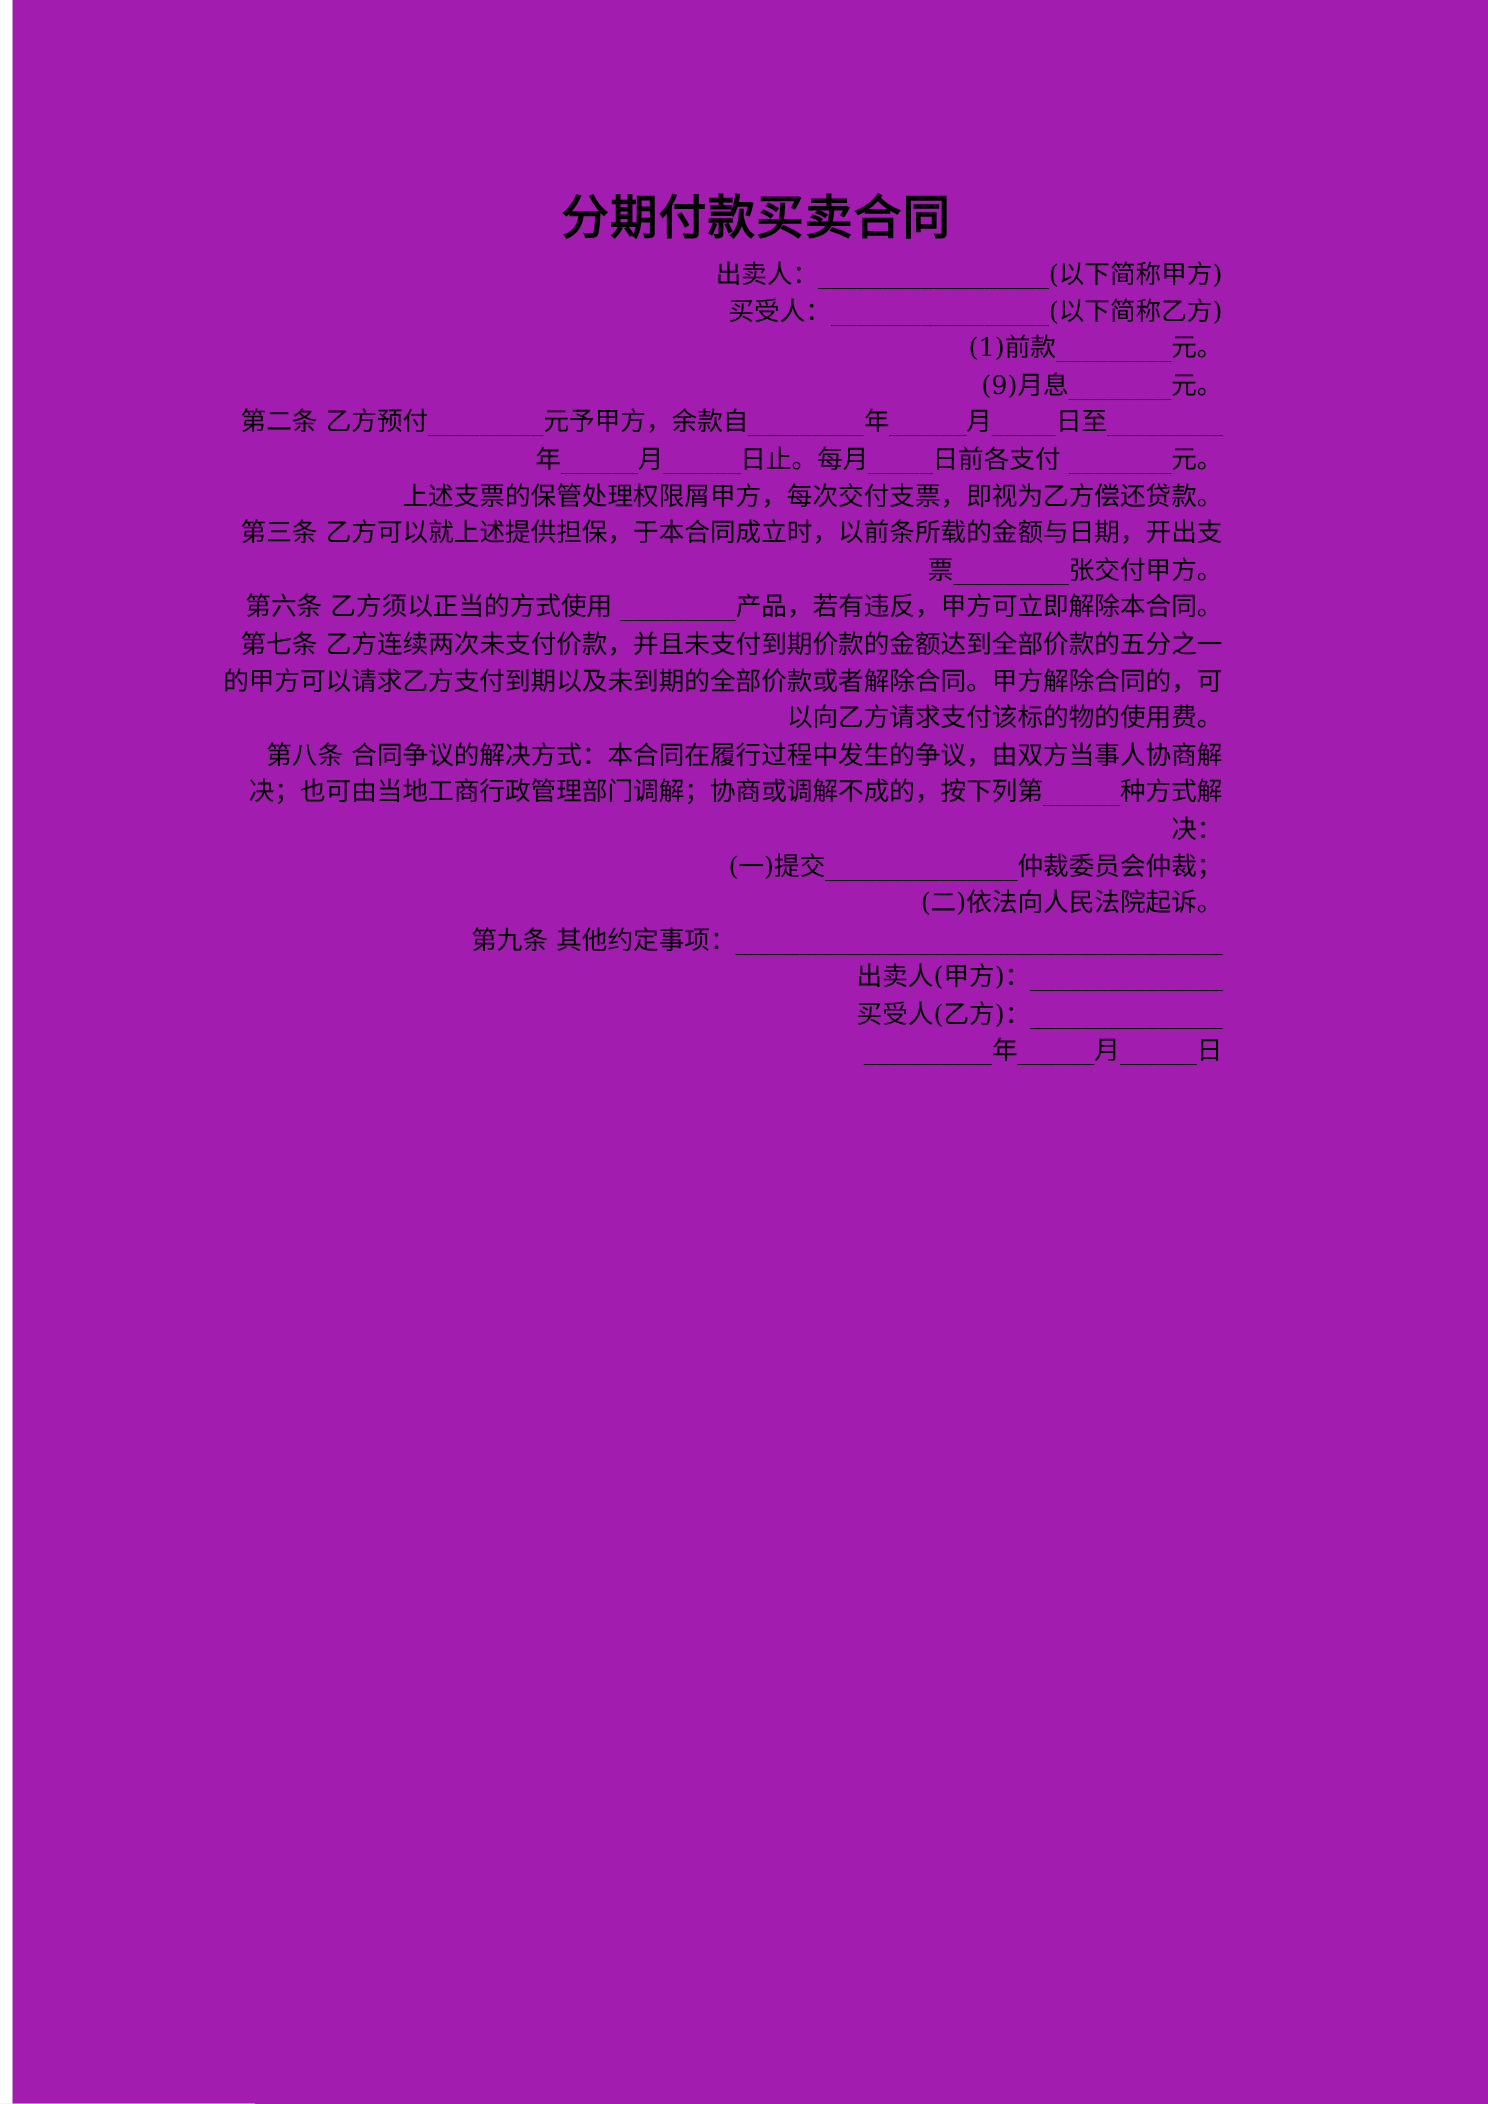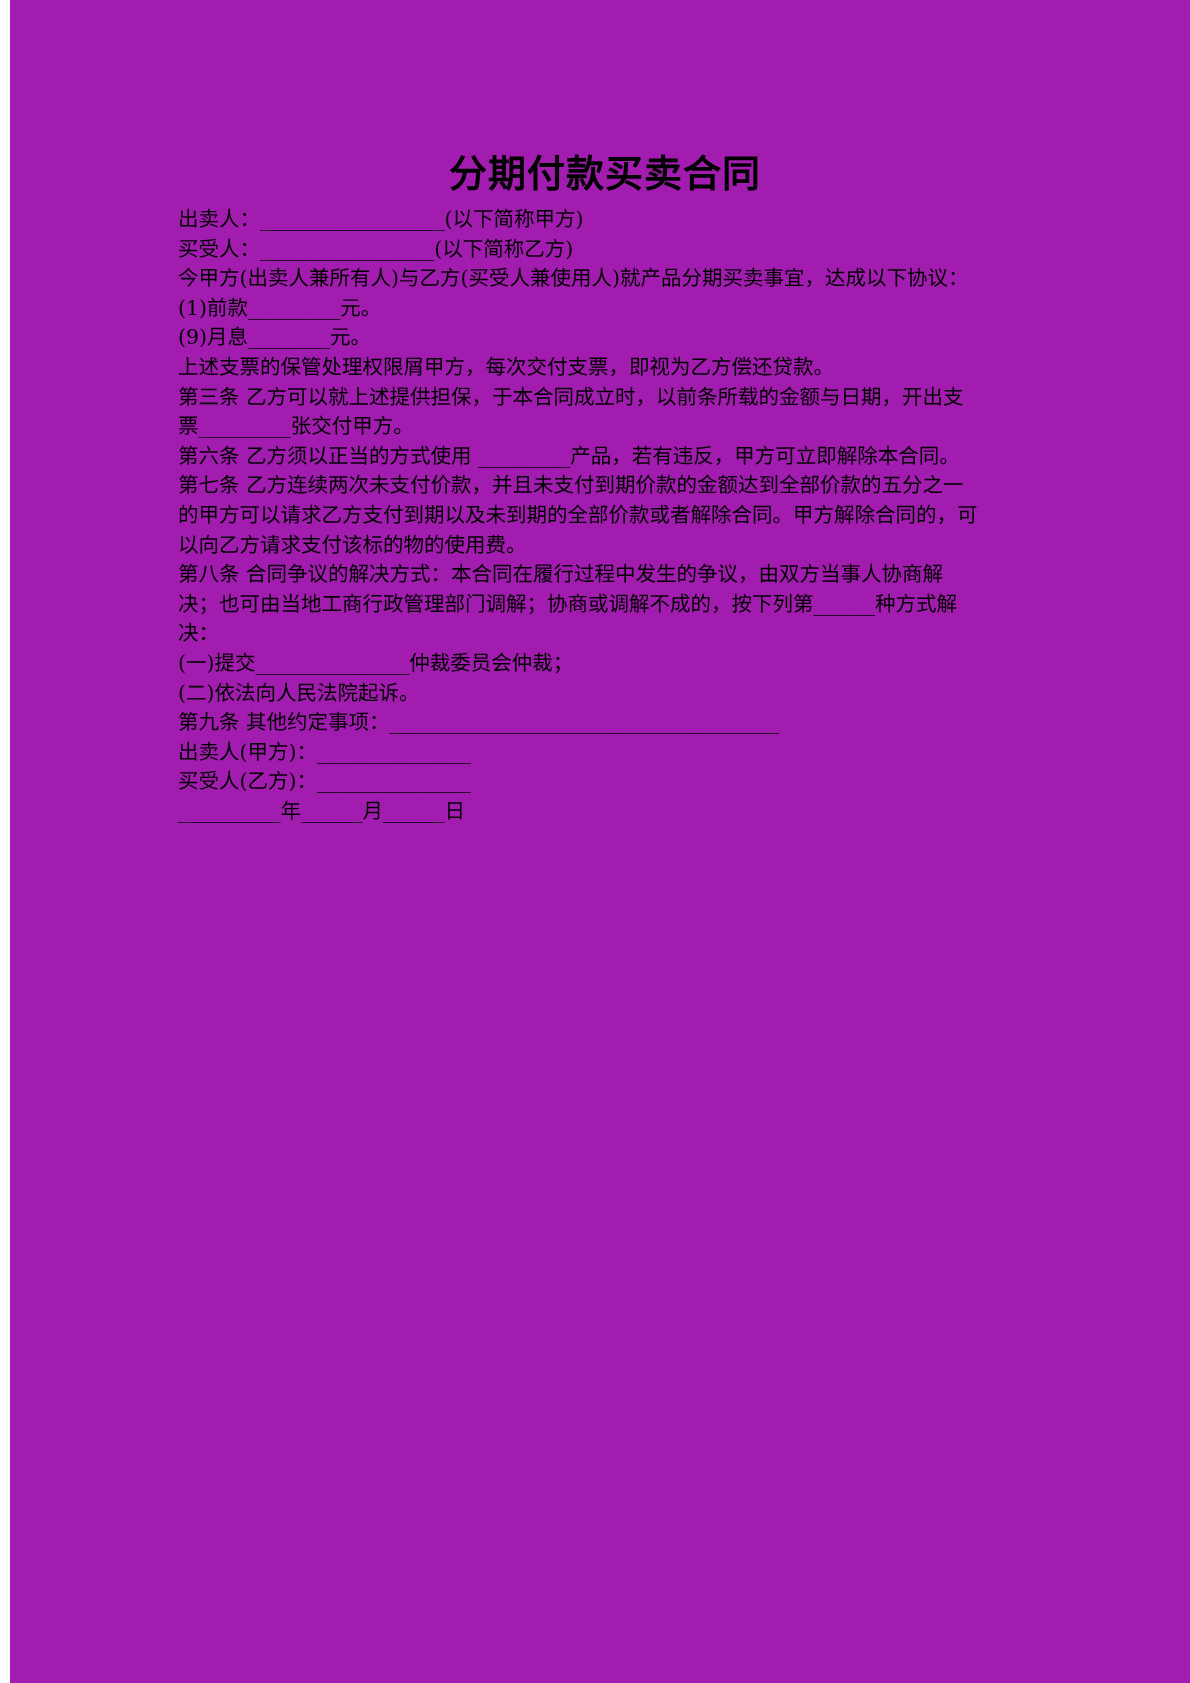--- a/index.html
+++ b/index.html
@@ -39,45 +39,45 @@
     position: absolute;
     left: 168px;
     top: 205px;
     width: 800px;
   }
   .line {
     font-size: 20.5px;
     line-height: 29.6px;
     white-space: pre-wrap;
     word-break: break-all;
-    text-align: left;
+    text-align: right;
     letter-spacing: 0px;
   }
 </style>
 </head>
 <body>
 
 <div class="page">
 
   <div class="doc-title">分期付款买卖合同</div>
 
   <div class="body-block">
 
     <div class="line">出卖人：__________________(以下简称甲方)</div>
 
     <div class="line">买受人：_________________(以下简称乙方)</div>
 
-    <div class="line">今甲方(出卖人兼所有人)与乙方(买受人兼使用人)就产品分期买卖事宜，达成以下协议：</div>
 
 
     <div class="line">(1)前款_________元。</div>
 
 
     <div class="line">(9)月息________元。</div>
 
+    <div class="line">第二条 乙方预付_________元予甲方，余款自_________年______月_____日至_________年______月______日止。每月_____日前各支付 ________元。</div>
 
     <div class="line">上述支票的保管处理权限屑甲方，每次交付支票，即视为乙方偿还贷款。</div>
 
     <div class="line">第三条 乙方可以就上述提供担保，于本合同成立时，以前条所载的金额与日期，开出支票_________张交付甲方。</div>
 
 
 
     <div class="line">第六条 乙方须以正当的方式使用 _________产品，若有违反，甲方可立即解除本合同。</div>
 
     <div class="line">第七条 乙方连续两次未支付价款，并且未支付到期价款的金额达到全部价款的五分之一的甲方可以请求乙方支付到期以及未到期的全部价款或者解除合同。甲方解除合同的，可以向乙方请求支付该标的物的使用费。</div>

